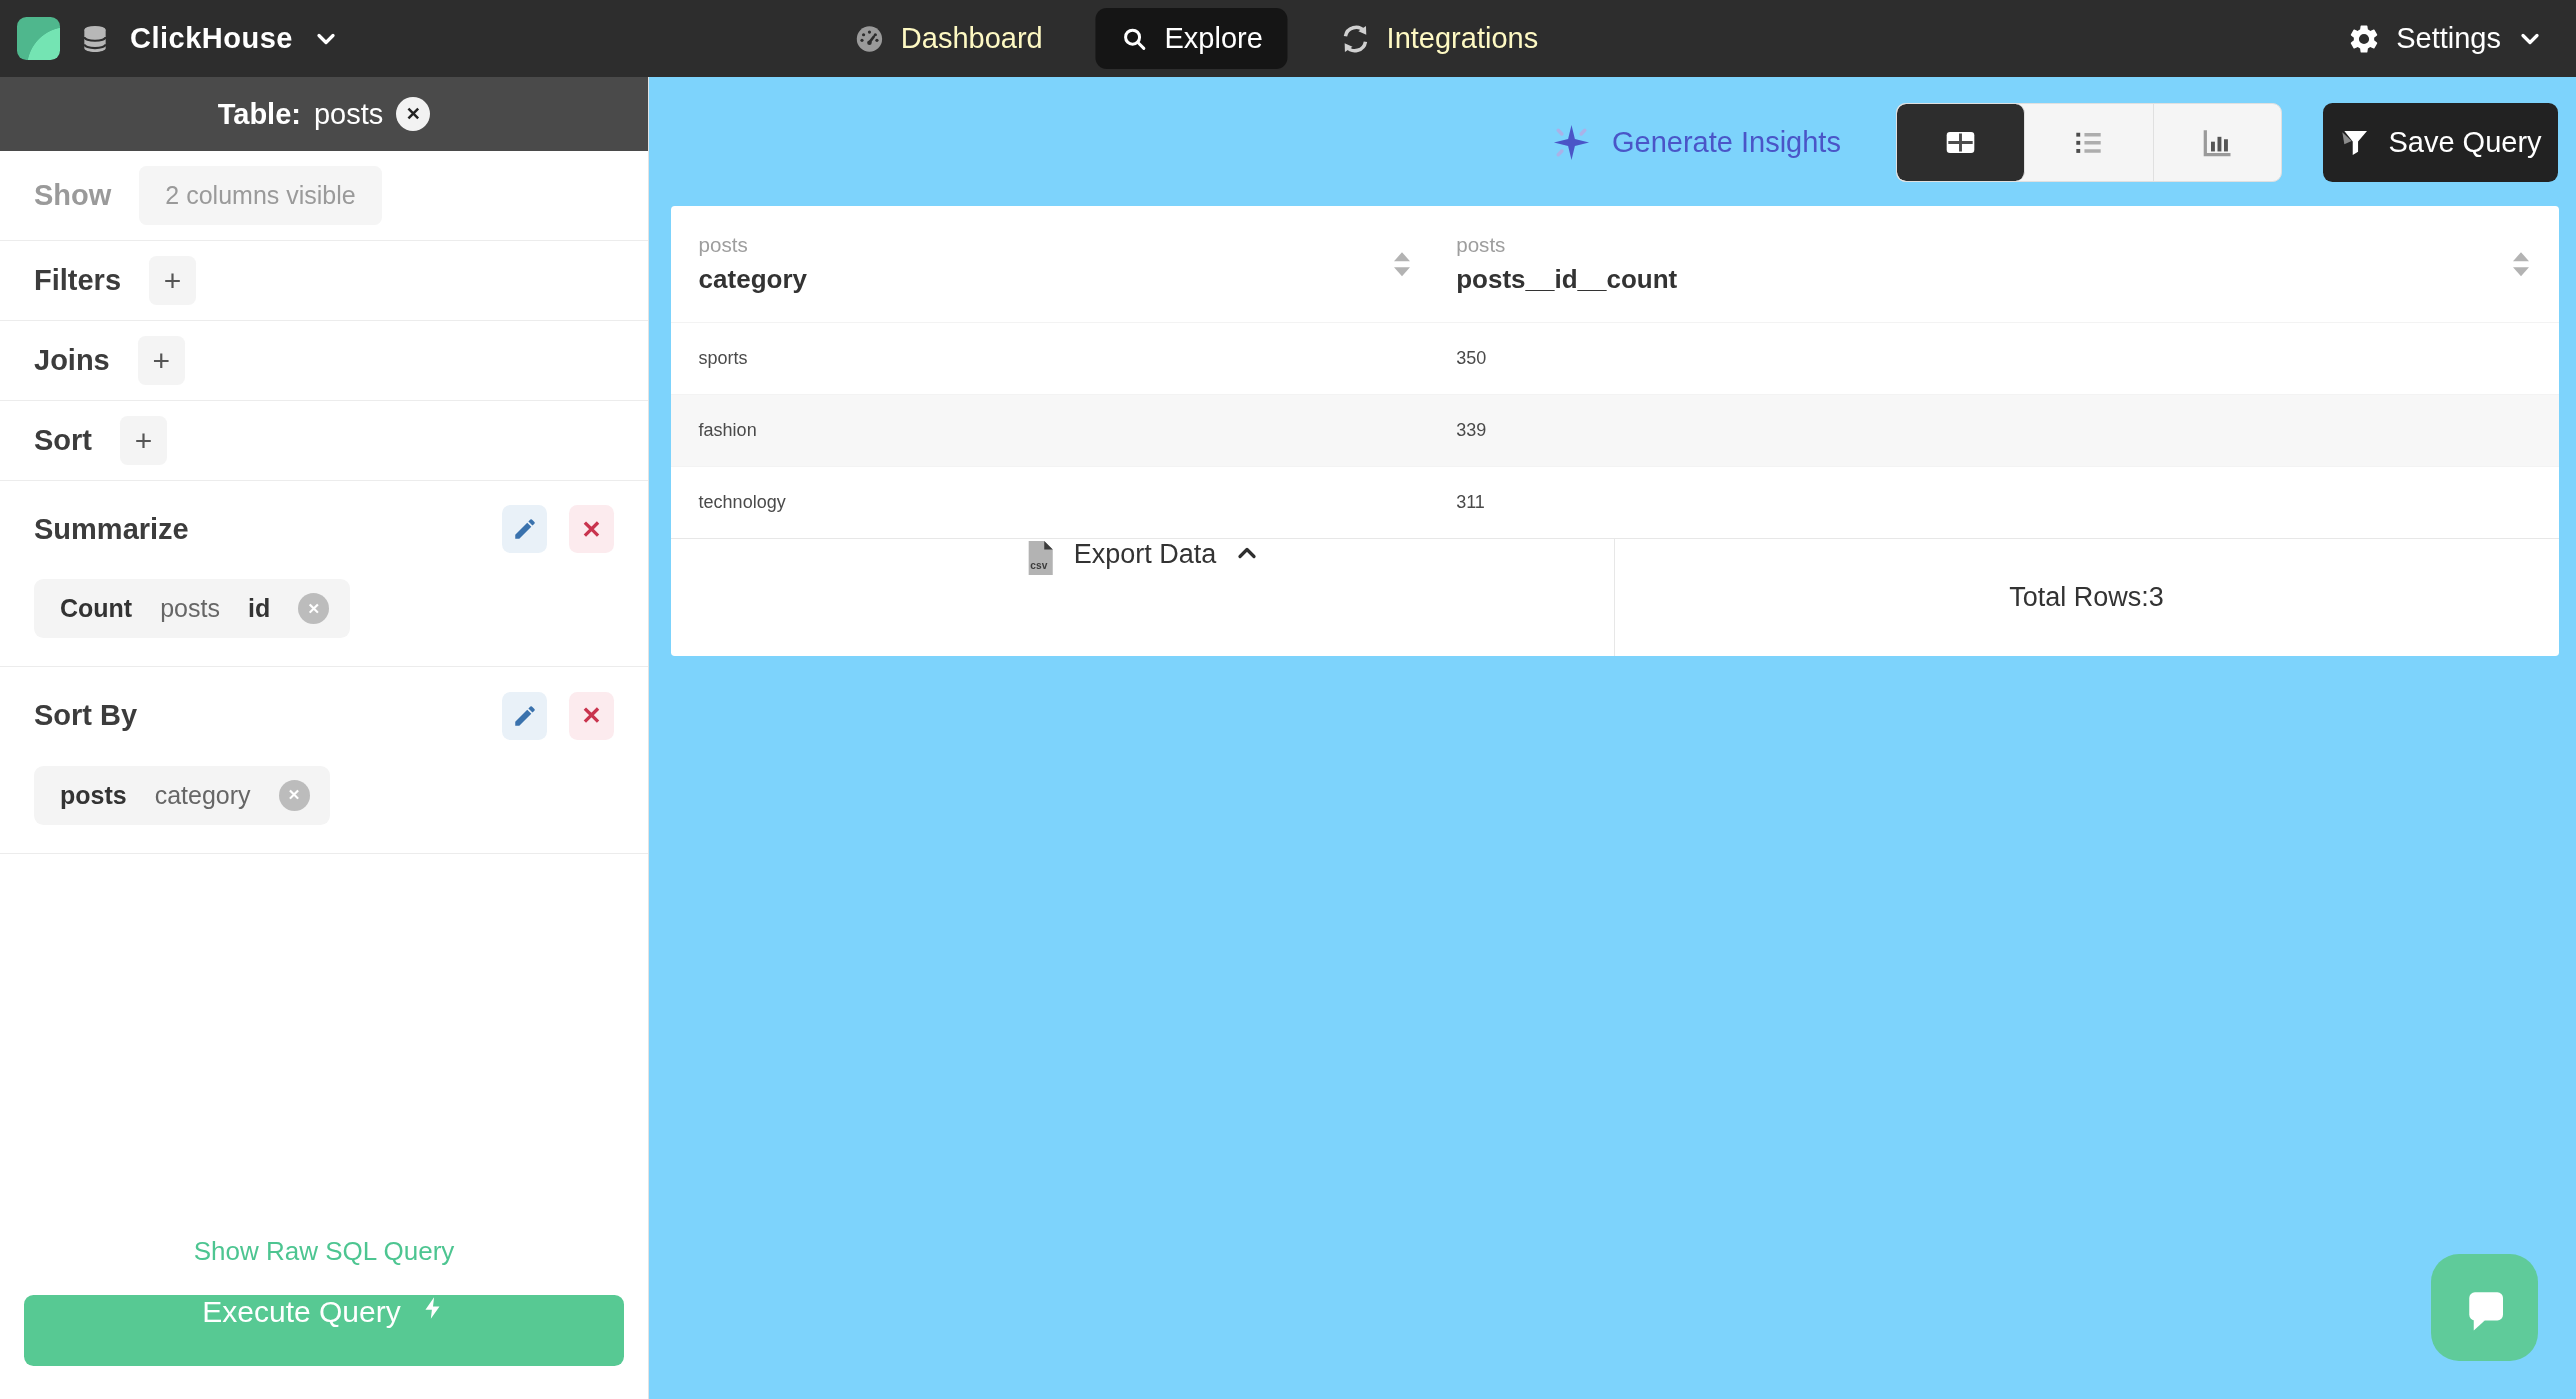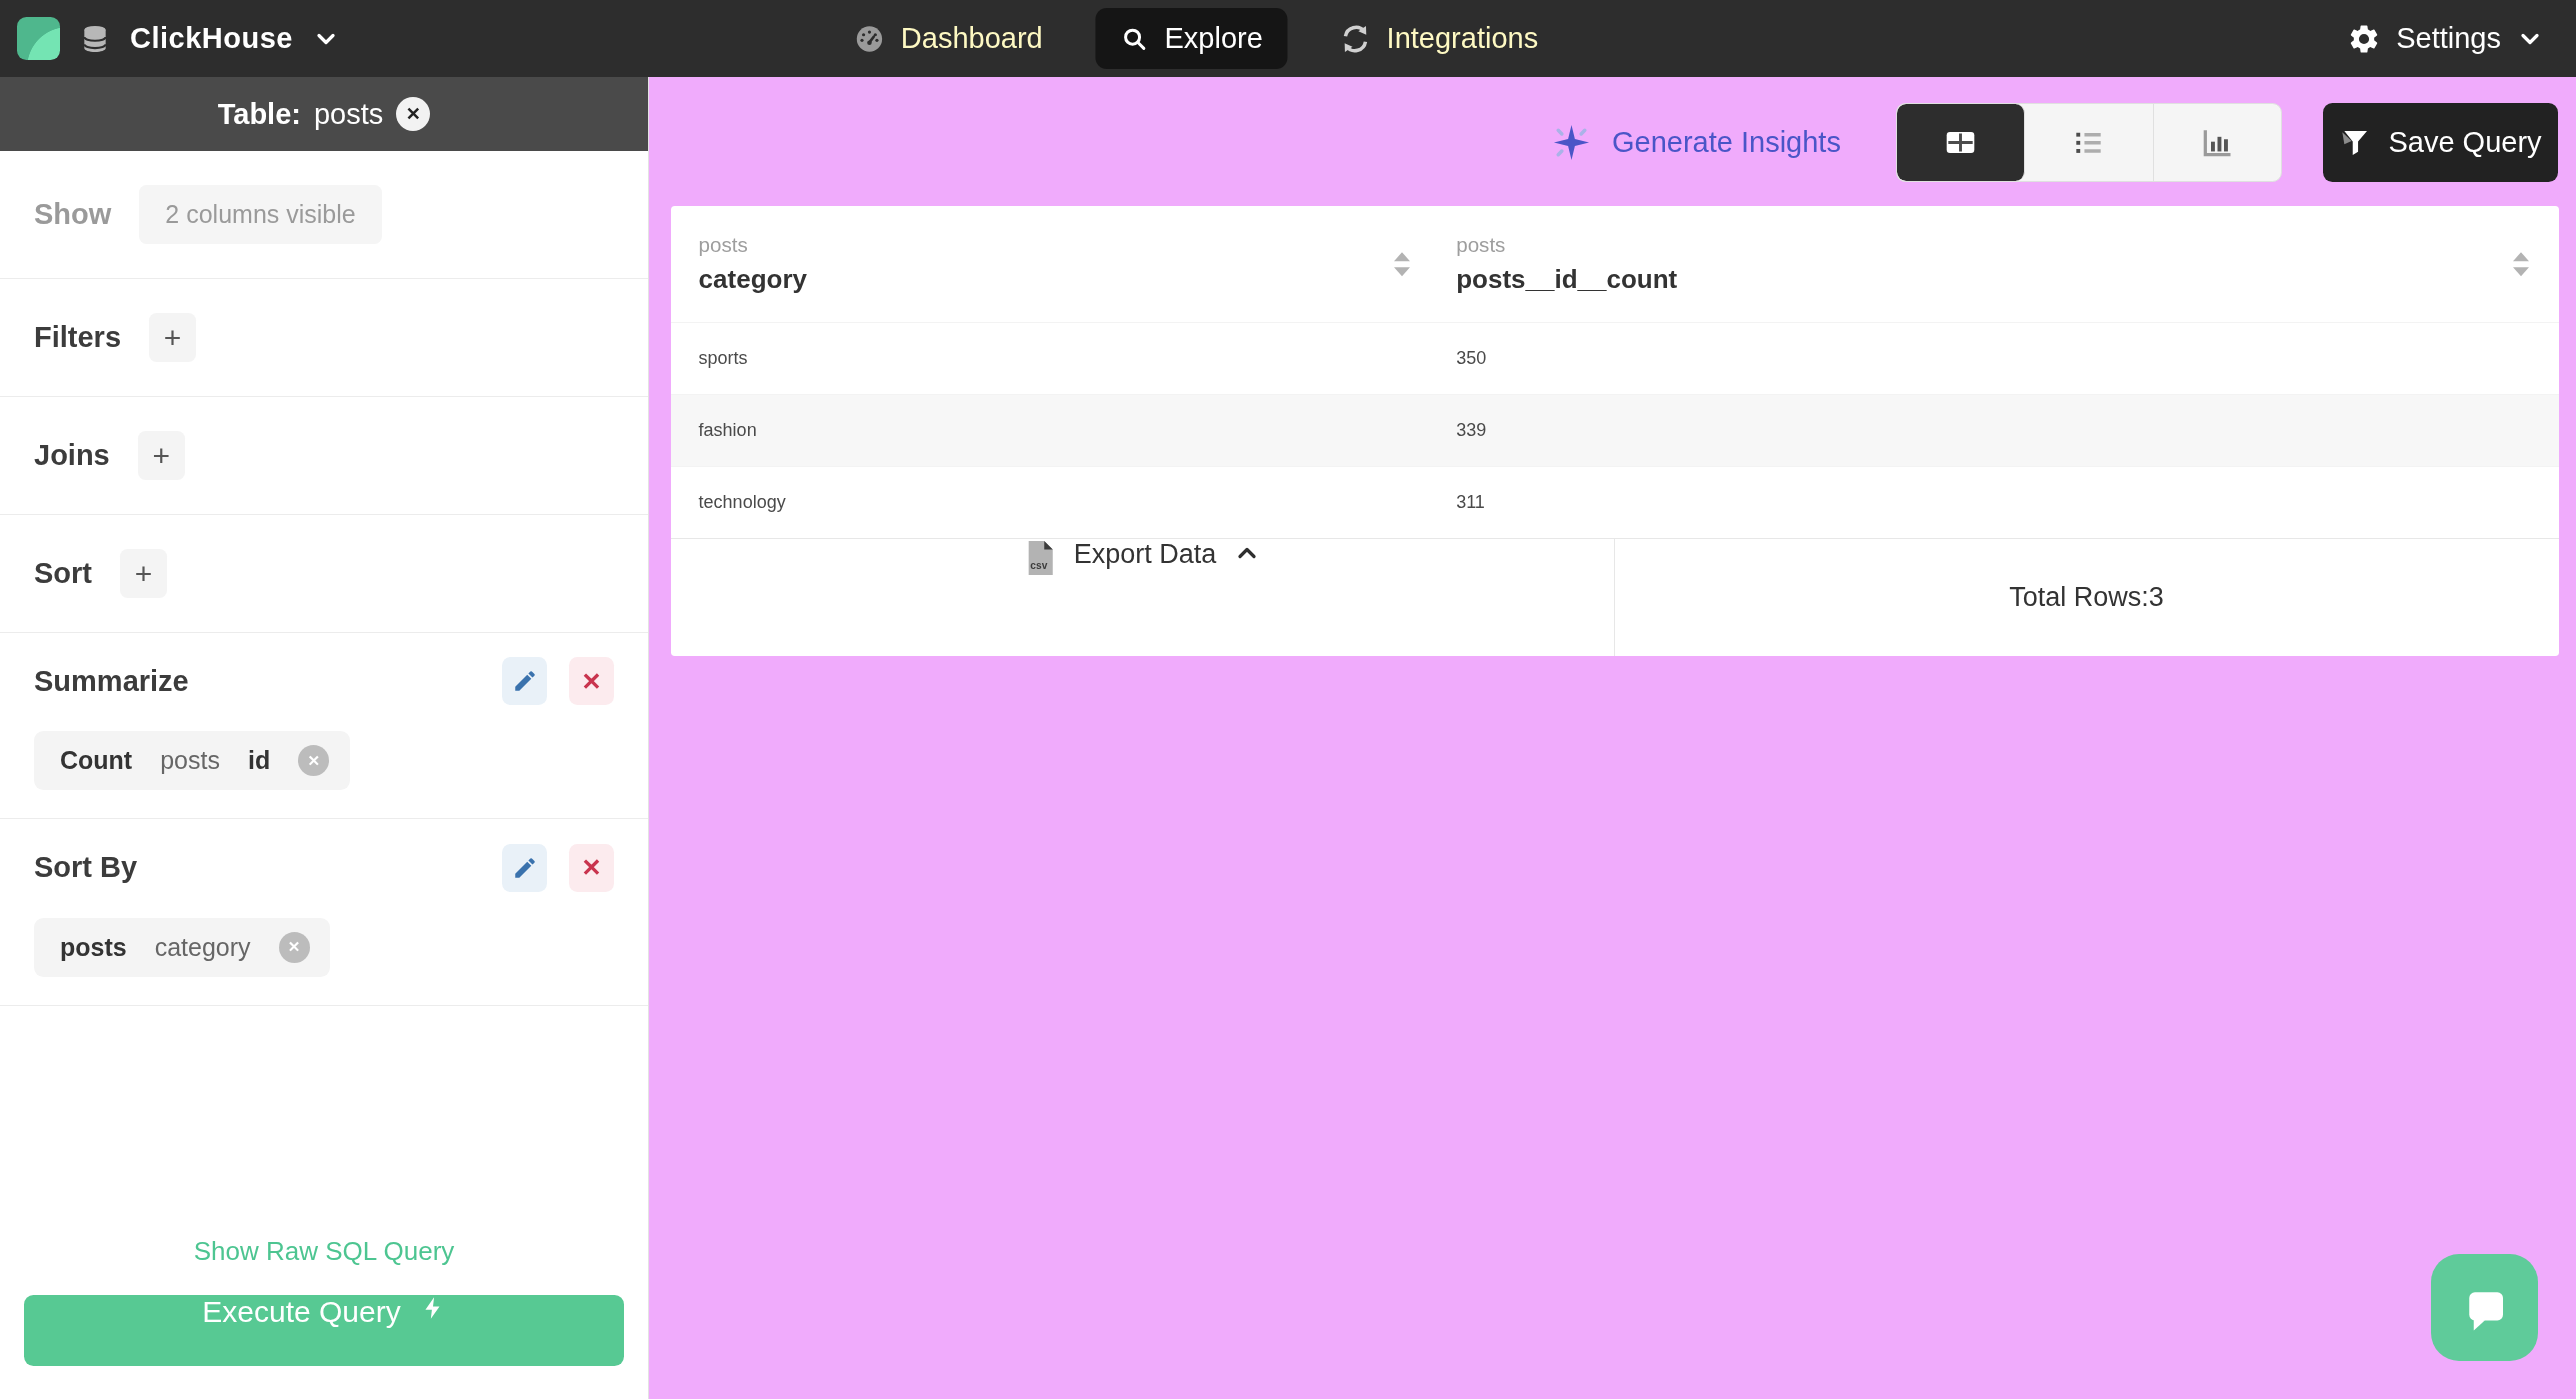--- a/index.html
+++ b/index.html
@@ -24,21 +24,21 @@
 
   
   .sidebar { position:absolute; left:0; top:77px; width:649px; bottom:0; background:#fff;
              border-right:0.9px solid #e3e3e3; display:flex; flex-direction:column; }
   .sidebar-header { height:74px; flex:0 0 74px; background:#4a4a4a; color:#fff;
                     display:flex; align-items:center; justify-content:center; gap:13px; font-size:29px; }
   .sidebar-header b { font-weight:bold; }
   .chip-close-light { width:34px; height:34px; border-radius:50%; background:#f2f2f2; color:#222;
                       font-size:18px; font-weight:bold; display:flex; align-items:center;
                       justify-content:center; cursor:pointer; }
-  .side-row { padding:34px 34px; border-bottom:0.9px solid #ececec; display:flex; align-items:center; gap:28px; }
+  .side-row { padding:15px 34px; border-bottom:0.9px solid #ececec; display:flex; align-items:center; gap:28px; }
   .side-label-muted { color:#9a9a9a; font-size:29px; font-weight:bold; }
   .side-label { color:#3c3c3c; font-size:29px; font-weight:bold; }
   .pill { background:#f5f5f5; border-radius:7.5px; padding:15px 26px; color:#9a9a9a; font-size:25px; cursor:pointer; }
   .plus-btn { width:47px; height:49px; background:#f4f4f4; border-radius:7.5px; color:#555;
               font-size:30px; display:flex; align-items:center; justify-content:center; cursor:pointer; }
   .side-section { padding:24.4px 34px 28px 34px; border-bottom:0.9px solid #ececec; }
   .section-head { display:flex; align-items:center; }
   .section-actions { margin-left:auto; display:flex; gap:21.6px; }
   .icon-btn { width:45px; height:48px; border-radius:8.4px; display:flex; align-items:center;
               justify-content:center; cursor:pointer; }
@@ -51,21 +51,21 @@
   .chip-close { width:31px; height:31px; border-radius:50%; background:#bcbcbc; color:#fff;
                 font-size:15px; font-weight:bold; display:flex; align-items:center;
                 justify-content:center; cursor:pointer; }
   .side-spacer { flex:1; }
   .raw-sql { text-align:center; color:#4dc591; font-size:26px; margin-bottom:28px; cursor:pointer; }
   .execute-btn { margin:0 24.4px 34px 24.4px; height:71px; background:#57c993; border-radius:9.4px;
                  color:#fff; font-size:30px; display:flex; justify-content:center;
                  gap:19px; cursor:pointer; }
 
   
-  .main { position:absolute; left:649px; top:77px; right:0; bottom:0; background:#f0abfc; }
+  .main { position:absolute; left:649px; top:77px; right:0; bottom:0; background:#7dd3fc; }
   .toolbar { position:absolute; left:0; right:0; top:26px; height:79px; }
   .gen-insights { position:absolute; left:901px; top:0; height:79px; display:flex; align-items:center;
                   gap:19px; color:#4a55c7; font-size:29px; cursor:pointer; }
   .view-toggle { position:absolute; right:294px; top:0; width:386px; height:79px; background:#f5f5f5;
                  border:0.9px solid #e0e0e0; border-radius:9.4px; display:flex; overflow:hidden; }
   .vt-btn { flex:1; display:flex; align-items:center; justify-content:center; cursor:pointer;
             border-right:0.9px solid #e0e0e0; }
   .vt-btn:last-child { border-right:none; }
   .vt-btn.active { background:#2d2d2d; border-radius:9.4px; }
   .save-btn { position:absolute; right:18px; top:0; width:235px; height:79px; background:#222;

